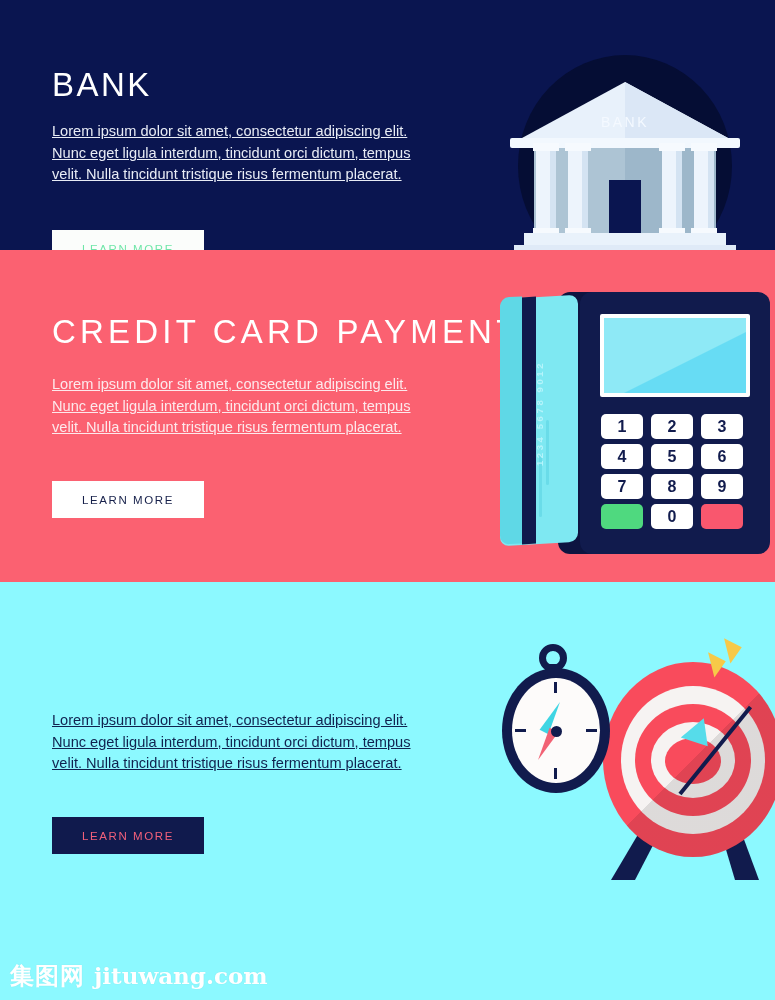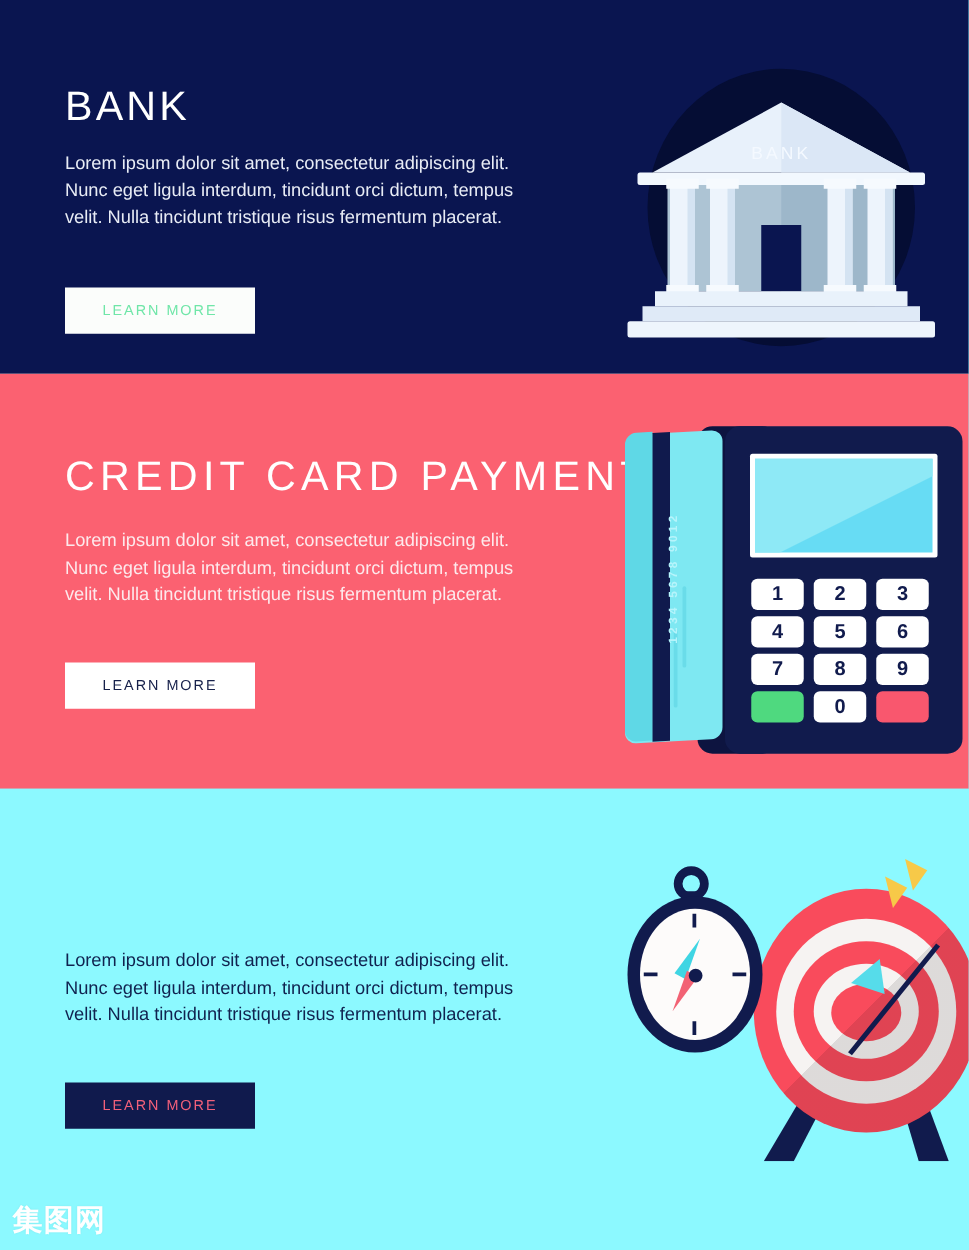--- a/index.html
+++ b/index.html
@@ -4,41 +4,42 @@
 <style>
   * { margin:0; padding:0; box-sizing:border-box; }
   html,body { width:775px; height:1000px; overflow:hidden; }
   body {
     font-family:"Liberation Sans", sans-serif;
     background:#8cf9ff;
   }
   .page { position:relative; width:775px; height:1000px; }
 
   .panel { position:relative; width:775px; overflow:hidden; }
-  .panel-bank    { height:299px; background:#0a1550; }
+  .panel-bank    { height:250px; background:#0a1550; }
   .panel-credit  { height:332px; background:#fb6171; }
   .panel-success { height:337px; background:#8cf9ff; }
 
   .copy { position:absolute; left:52px; }
 
   .headline {
     font-size:33px;
     letter-spacing:4.2px;
     font-weight:400;
     white-space:nowrap;
     line-height:1;
   }
   .headline-bank    { color:#ffffff; font-size:33px; letter-spacing:2.5px; }
   .headline-credit  { color:#ffffff; }
   .headline-success { color:#e8feff; }
 
   .body-copy {
     font-size:14.6px;
     line-height:21.6px;
     width:385px;
+    text-decoration:underline;
   }
   .copy-bank    { color:#e8ecf5; }
   .copy-credit  { color:#fde9ec; }
   .copy-success { color:#10224f; }
 
   .btn {
     display:flex; align-items:center; justify-content:center;
     width:152px; height:37px;
     font-size:11.5px; letter-spacing:1.6px; font-weight:400;
     border:none; cursor:pointer;
@@ -371,15 +372,16 @@
       <div class="tick" style="left:91px; top:99px; width:11px; height:3px;"></div>
 
       <div class="needle-n"></div>
       <div class="needle-s"></div>
       <div class="needle-hub"></div>
     </div>
   </section>
 
   <div class="watermark">
     <span class="wm-cn">集图网</span>
+    <span class="wm-en">jituwang.com</span>
   </div>
 
 </div>
 
 </body></html>

